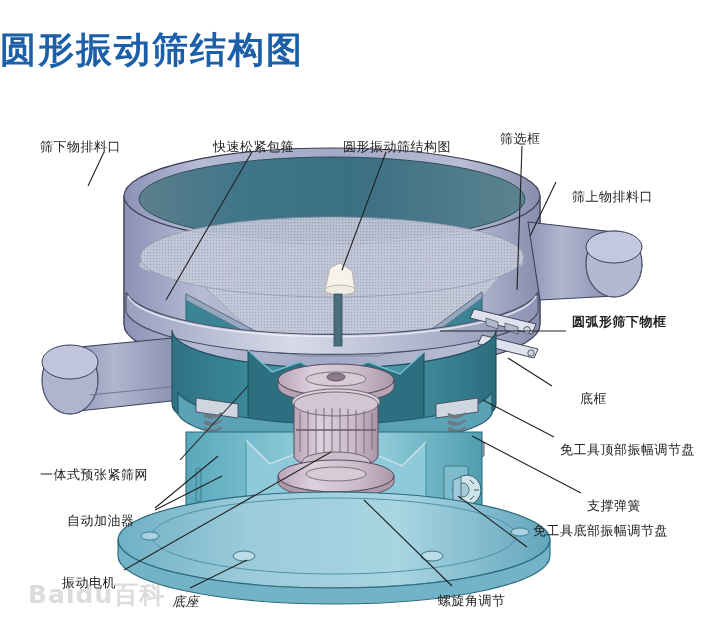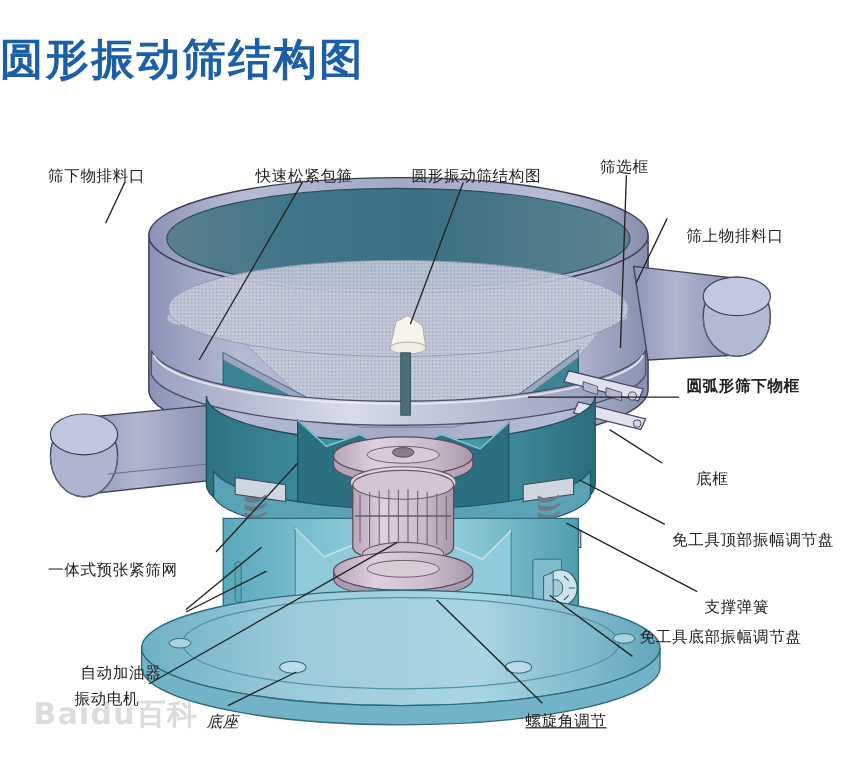--- a/index.html
+++ b/index.html
@@ -311,20 +311,20 @@
       <div class="lbl" style="left: 213px; top: 138px;">快速松紧包箍</div>
       <div class="lbl" style="left: 343px; top: 138px;">圆形振动筛结构图</div>
       <div class="lbl" style="left: 500px; top: 130px;">筛选框</div>
       <div class="lbl" style="left: 560px; top: 188px; margin-left: 12px;">筛上物排料口</div>
       <div class="lbl" style="left: 572px; top: 313px; font-weight: bold;">圆弧形筛下物框</div>
       <div class="lbl" style="left: 580px; top: 390px;">底框</div>
       <div class="lbl" style="left: 560px; top: 441px;">免工具顶部振幅调节盘</div>
       <div class="lbl" style="left: 587px; top: 497px;">支撑弹簧</div>
       <div class="lbl" style="left: 533px; top: 522px;">免工具底部振幅调节盘</div>
       <div class="lbl" style="left: 40px; top: 466px;">一体式预张紧筛网</div>
-      <div class="lbl" style="left: 67px; top: 512px; margin-top: 40px;">自动加油器</div>
+      <div class="lbl" style="left: 67px; top: 512px;">自动加油器</div>
       <div class="lbl" style="left: 62px; top: 574px;">振动电机</div>
       <div class="lbl" style="left: 172px; top: 593px; font-style: italic;">底座</div>
-      <div class="lbl" style="left: 438px; top: 592px; text-decoration: underline;">螺旋角调节</div>
+      <div class="lbl" style="left: 438px; top: 592px;">螺旋角调节</div>
     </div>
 
   <div id="watermark">Baidu百科</div>
 </div>
 
 </body></html>

